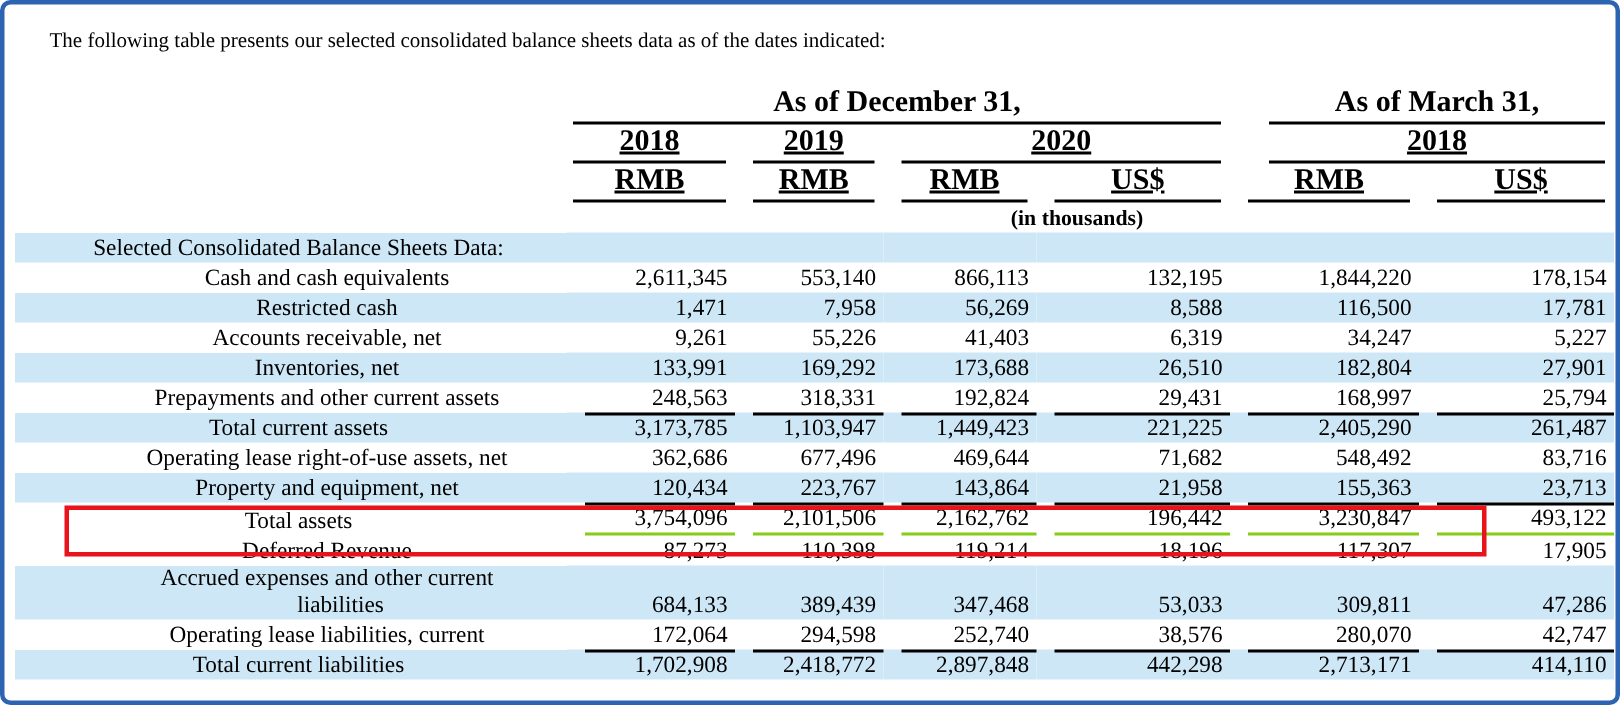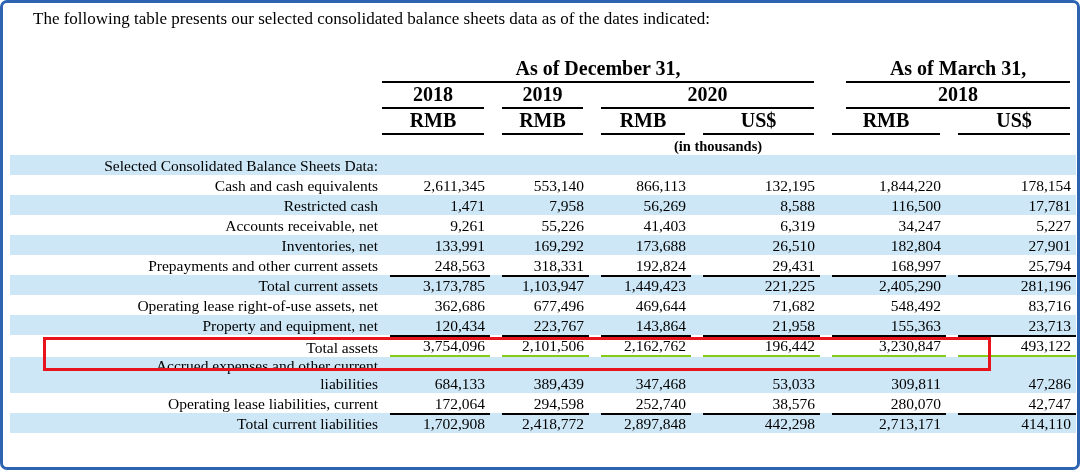--- a/index.html
+++ b/index.html
@@ -2,38 +2,38 @@
 <html style="--stripe-blue: #cde7f6; --frame-blue: #2d64b2; --annotation-red: #e8131b; --highlight-orange: #f0943c; --text: #000000;"><head>
 <meta charset="utf-8">
 <style>
   html,body { margin:0; padding:0; background:#fff; }
   .page {
     position:relative; width:1080px; height:470px; box-sizing:border-box;
     border:3px solid var(--frame-blue,#2d64b2); border-radius:7px;
     background:#fff; font-family:"Liberation Serif", serif; color:var(--text,#000);
     overflow:hidden;
   }
-  .intro { position:absolute; left:30px; top:6px; font-size:17px; }
+  .intro { position:absolute; left:30px; top:17px; font-size:14px; }
   table.bs {
     position:absolute; left:7px; top:54px; width:1066px;
     border-collapse:collapse; table-layout:fixed; font-size:15.5px;
   }
   th, td { padding:0; vertical-align:bottom; font-weight:normal; }
   thead th { font-weight:bold; font-size:20px; }
   tr.grp th { height:23px; }
-  tr.yr th, tr.cur th { height:20px; }
+  tr.yr th, tr.cur th { height:20px;text-decoration:underline; }
   tr.units th { height:20px; text-align:center; padding-right:18px; font-weight:bold; font-size:14.5px; }
   .seg { display:block; margin:0 6px 0 12px; text-align:center; border-bottom:2px solid #000; padding-bottom:1px; }
   .seg.g1 { margin-left:4px; }
   .seg.g2 { margin-left:26px; }
   tbody tr { height:20px; }
   tbody tr.tall { height:24px; }
   tbody tr.stripe { background:var(--stripe-blue,#cde7f6); }
   tbody tr.bold { font-weight:bold; }
-  td.lab { text-align:right; white-space:nowrap; overflow:hidden; }
+  td.lab { text-align:center; white-space:nowrap; overflow:hidden; }
   td.lab.ind0 { padding-left:10px; }
   td.lab.ind1 { padding-left:48px; }
   .line2 { padding-left:18px; }
   td.num { text-align:right; }
   td.num .v { margin-left:12px; padding-right:5px; }
   .v.tl { border-top:2px solid #000; }
   .v.bl { border-bottom:2px solid #84cc16; }
   .hl { display:inline-block; background:var(--highlight-orange,#f0943c); padding:0 8px 1px 2px; }
   .redbox {
     position:absolute; left:40px; top:334px; width:942px; height:28px;
@@ -245,21 +245,21 @@
           <td class="num">
             <div class="v tl">1,449,423</div>
           </td>
           <td class="num">
             <div class="v tl">221,225</div>
           </td>
           <td class="num">
             <div class="v tl">2,405,290</div>
           </td>
           <td class="num">
-            <div class="v tl">281,196</div>
+            <div class="v tl">261,487</div>
           </td>
         </tr>
         <tr>
           <td class="lab ind1">Operating lease right-of-use assets, net</td>
           <td class="num">
             <div class="v">362,686</div>
           </td>
           <td class="num">
             <div class="v">677,496</div>
           </td>
@@ -309,20 +309,41 @@
             <div class="v tl bl">2,162,762</div>
           </td>
           <td class="num">
             <div class="v tl bl">196,442</div>
           </td>
           <td class="num">
             <div class="v tl bl">3,230,847</div>
           </td>
           <td class="num">
             <div class="v tl bl">493,122</div>
+          </td>
+        </tr>
+        <tr>
+          <td class="lab ind1">Deferred Revenue</td>
+          <td class="num">
+            <div class="v">87,273</div>
+          </td>
+          <td class="num">
+            <div class="v">110,398</div>
+          </td>
+          <td class="num">
+            <div class="v">119,214</div>
+          </td>
+          <td class="num">
+            <div class="v">18,196</div>
+          </td>
+          <td class="num">
+            <div class="v">117,307</div>
+          </td>
+          <td class="num">
+            <div class="v">17,905</div>
           </td>
         </tr>
         <tr class="stripe tall">
           <td class="lab ind1">
             <div>Accrued expenses and other current</div>
             <div class="line2">liabilities</div>
           </td>
           <td class="num">
             <div class="v">684,133</div>
           </td>

